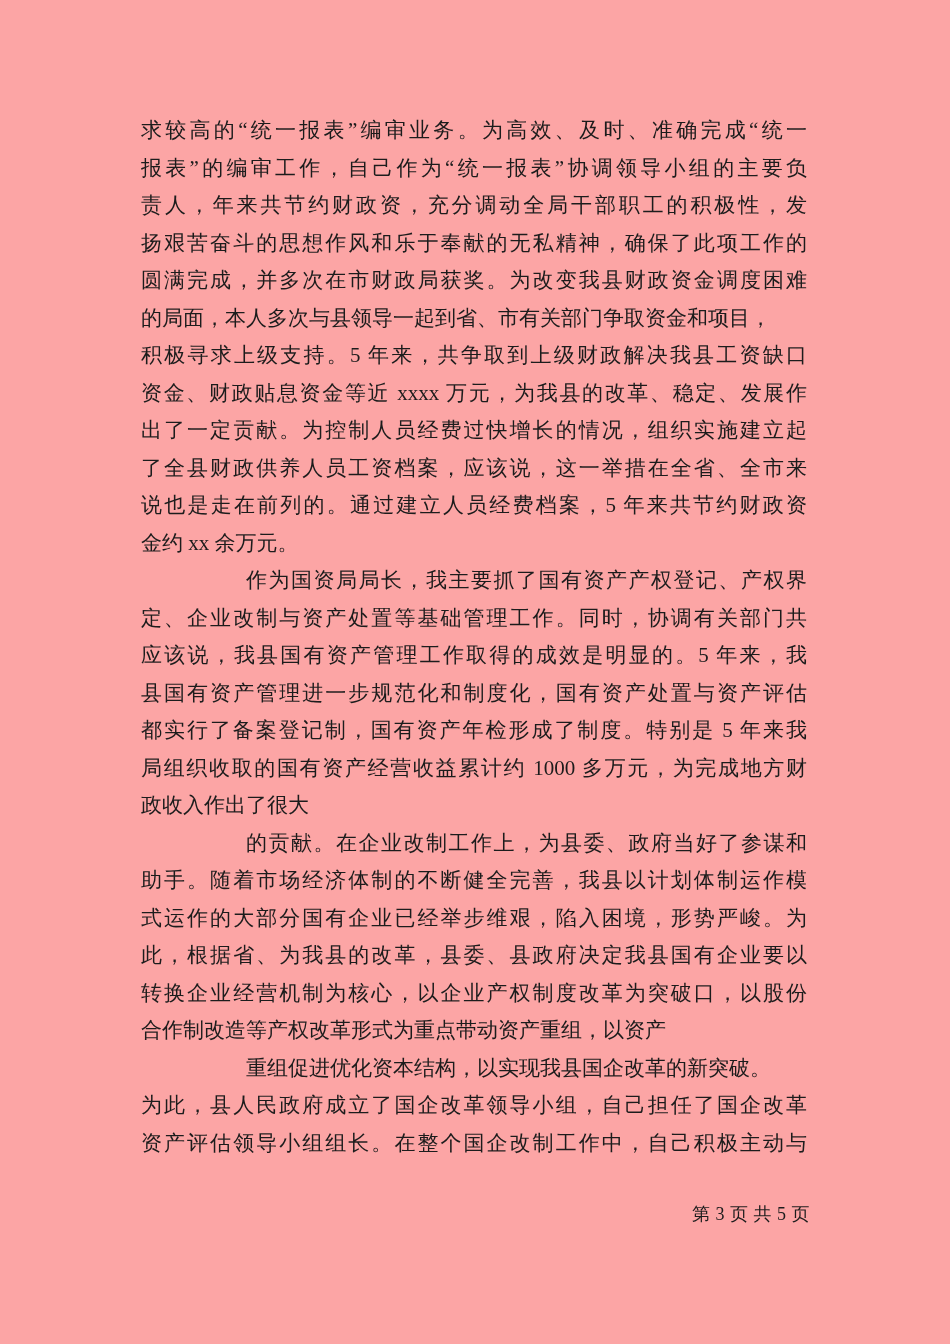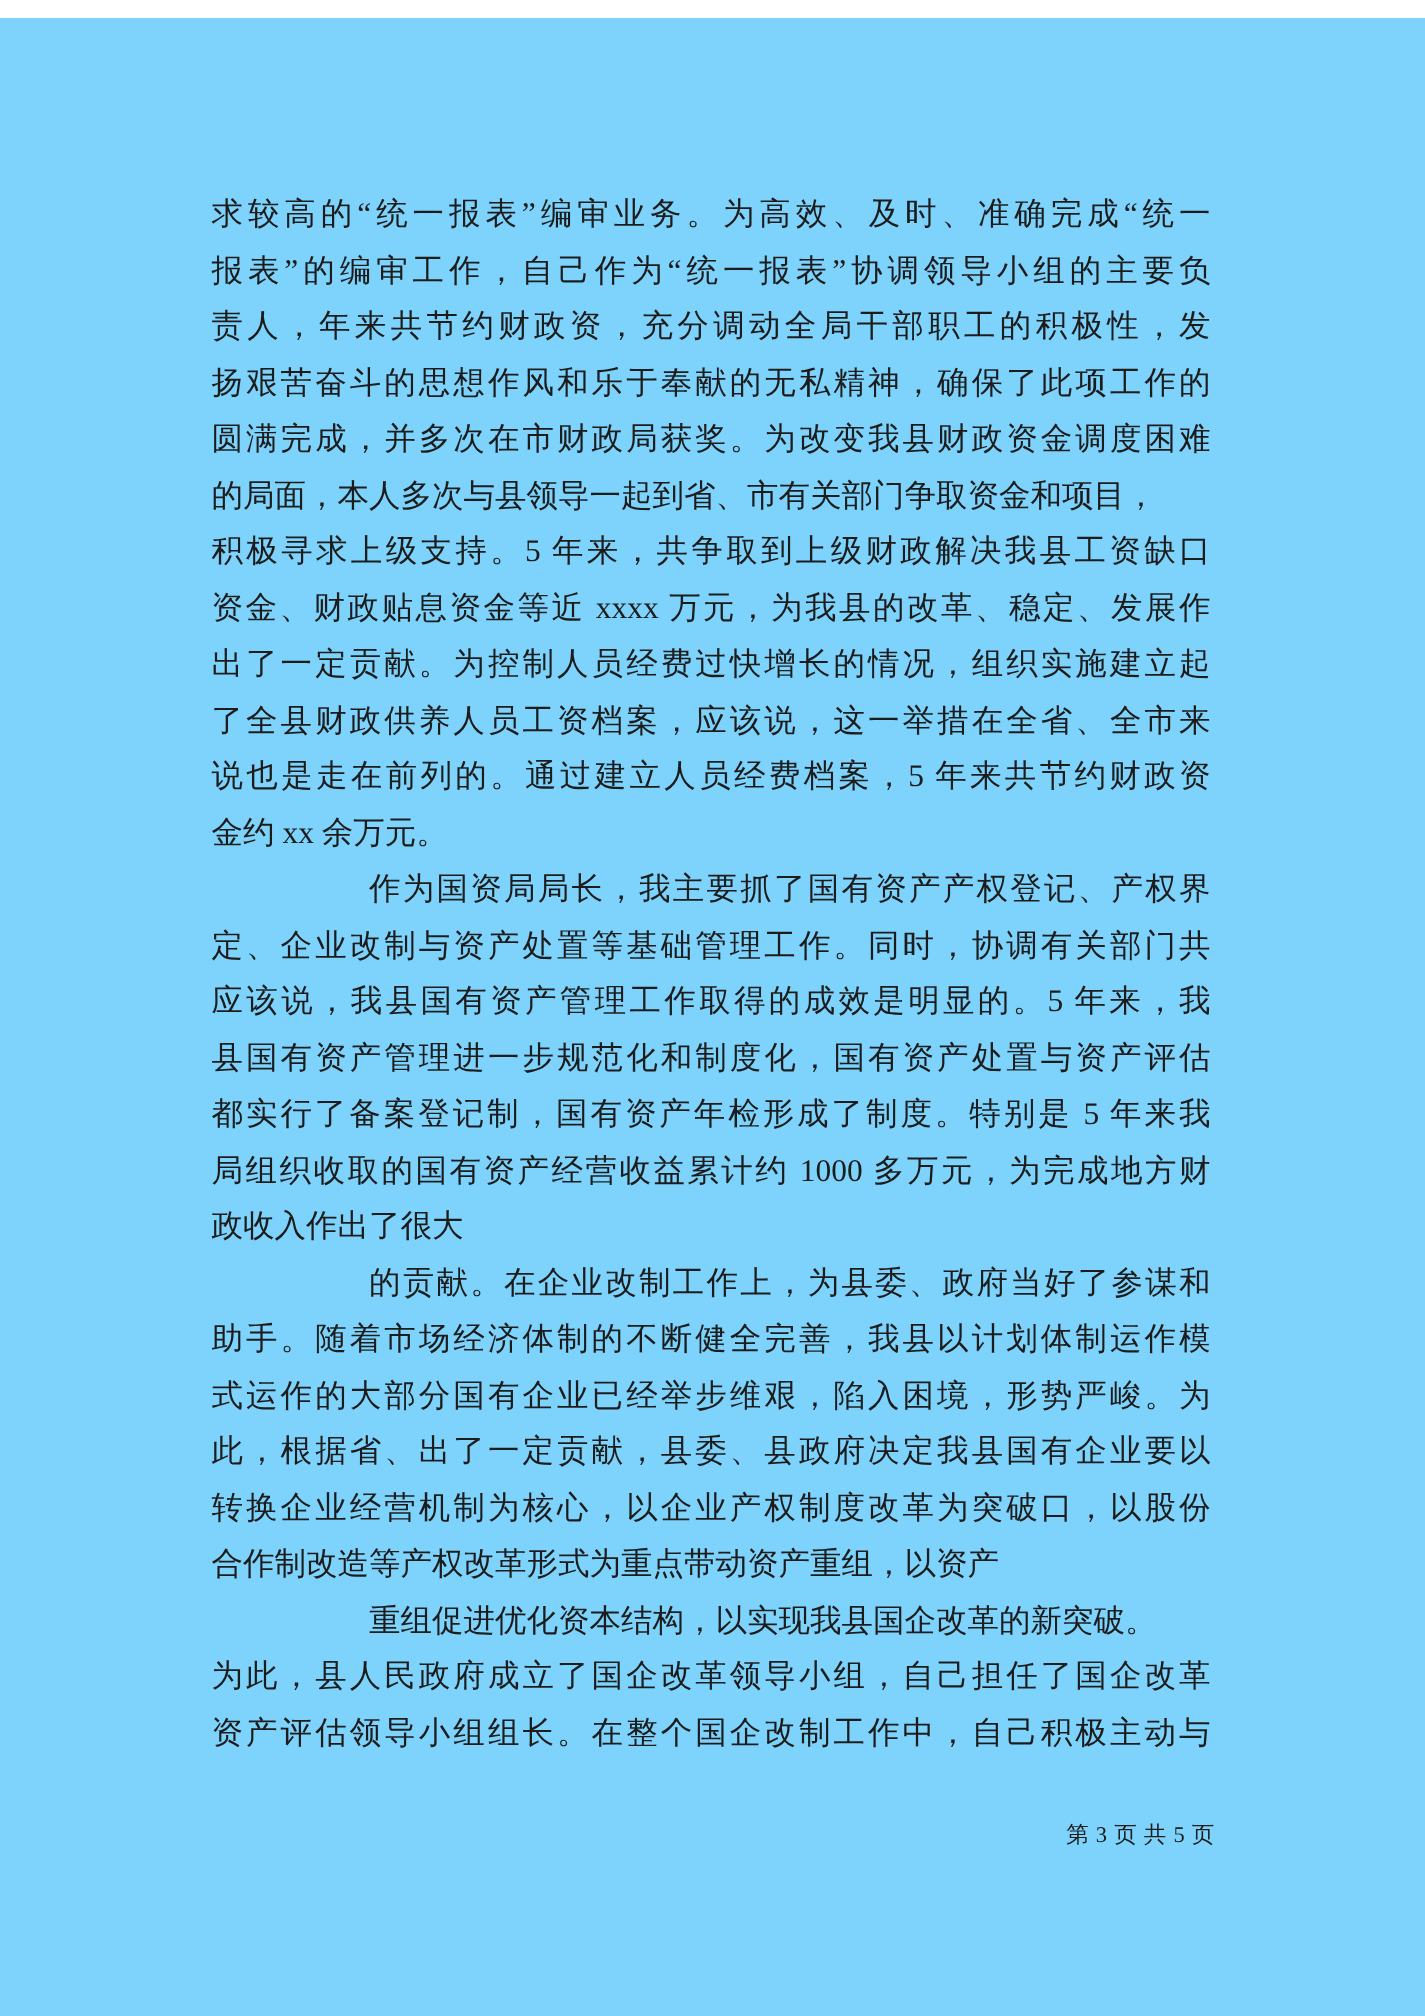--- a/index.html
+++ b/index.html
@@ -10,22 +10,21 @@
     width: 950px;
     height: 1344px;
     background: #ffffff;
     position: relative;
     overflow: hidden;
     font-family: "Liberation Serif", "DejaVu Serif", serif;
   }
   .page {
     position: absolute;
     inset: 0;
-    background: #7dd3fc;
-    margin-top: 12px;
+    background: #fca5a5;
   }
   .text-block {
     position: absolute;
     left: 141px;
     top: 112px;
     width: 666px;
     color: #1c1c1c;
     font-size: 21px;
     line-height: 37.5px;
   }
@@ -38,21 +37,21 @@
     text-align: justify;
     text-align-last: justify;
   }
   .line.indent {
     text-indent: 105px;
   }
   .footer {
     position: absolute;
     top: 1202px;
     right: 140px;
-    font-size: 15px;
+    font-size: 18px;
     color: #1c1c1c;
     letter-spacing: 0.5px;
     font-family: Liberation Serif, serif;
   }
 </style>
 </head>
 <body>
 
 <div class="page">
   <div class="text-block" id="text-block">
@@ -71,21 +70,21 @@
       <div class="line justify indent">作为国资局局长，我主要抓了国有资产产权登记、产权界</div>
       <div class="line justify">定、企业改制与资产处置等基础管理工作。同时，协调有关部门共</div>
       <div class="line justify">应该说，我县国有资产管理工作取得的成效是明显的。5 年来，我</div>
       <div class="line justify">县国有资产管理进一步规范化和制度化，国有资产处置与资产评估</div>
       <div class="line justify">都实行了备案登记制，国有资产年检形成了制度。特别是 5 年来我</div>
       <div class="line justify">局组织收取的国有资产经营收益累计约 1000 多万元，为完成地方财</div>
       <div class="line">政收入作出了很大</div>
       <div class="line justify indent">的贡献。在企业改制工作上，为县委、政府当好了参谋和</div>
       <div class="line justify">助手。随着市场经济体制的不断健全完善，我县以计划体制运作模</div>
       <div class="line justify">式运作的大部分国有企业已经举步维艰，陷入困境，形势严峻。为</div>
-      <div class="line justify">此，根据省、出了一定贡献，县委、县政府决定我县国有企业要以</div>
+      <div class="line justify">此，根据省、为我县的改革，县委、县政府决定我县国有企业要以</div>
       <div class="line justify">转换企业经营机制为核心，以企业产权制度改革为突破口，以股份</div>
       <div class="line">合作制改造等产权改革形式为重点带动资产重组，以资产</div>
       <div class="line indent">重组促进优化资本结构，以实现我县国企改革的新突破。</div>
       <div class="line justify">为此，县人民政府成立了国企改革领导小组，自己担任了国企改革</div>
       <div class="line justify">资产评估领导小组组长。在整个国企改制工作中，自己积极主动与</div>
     </div>
   <div class="footer">第 3 页 共 5 页</div>
 </div>
 
 </body></html>

